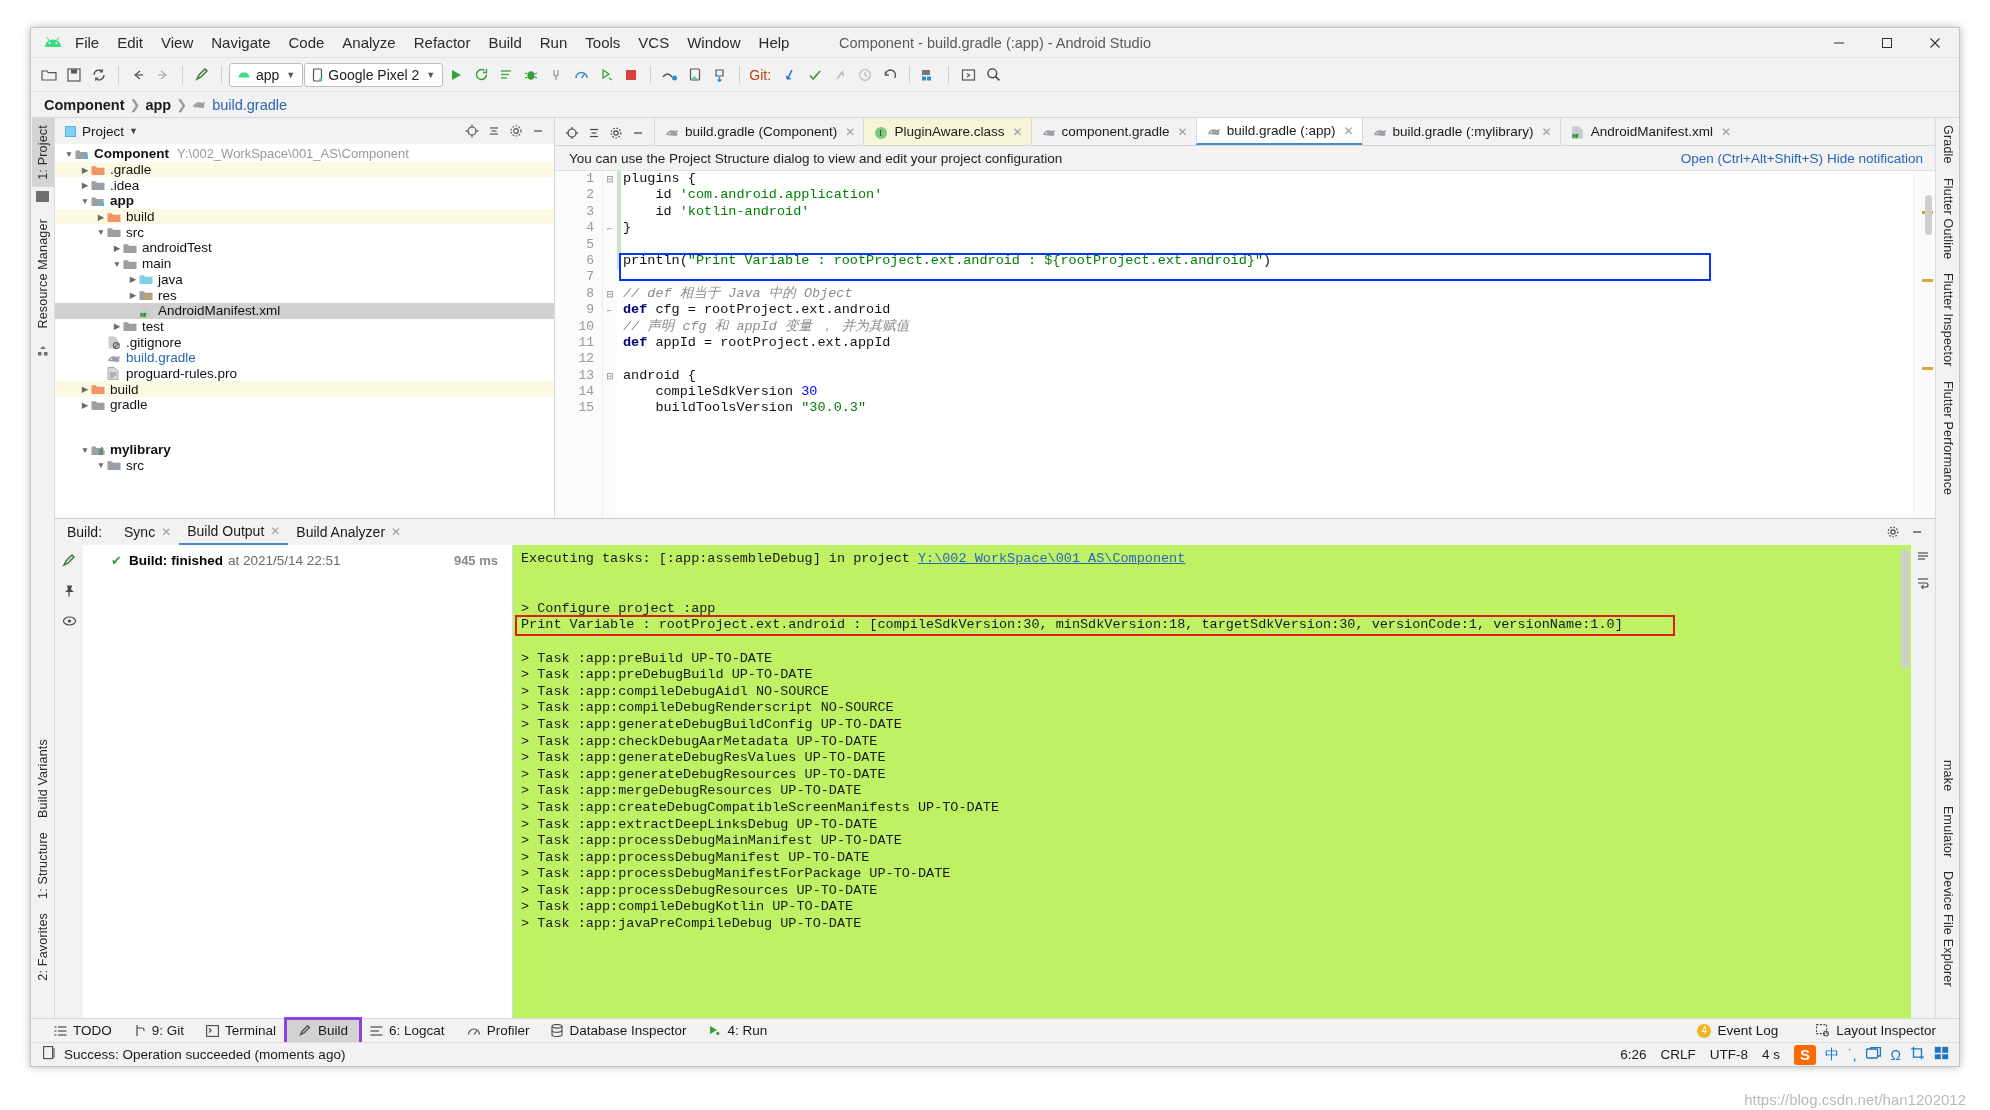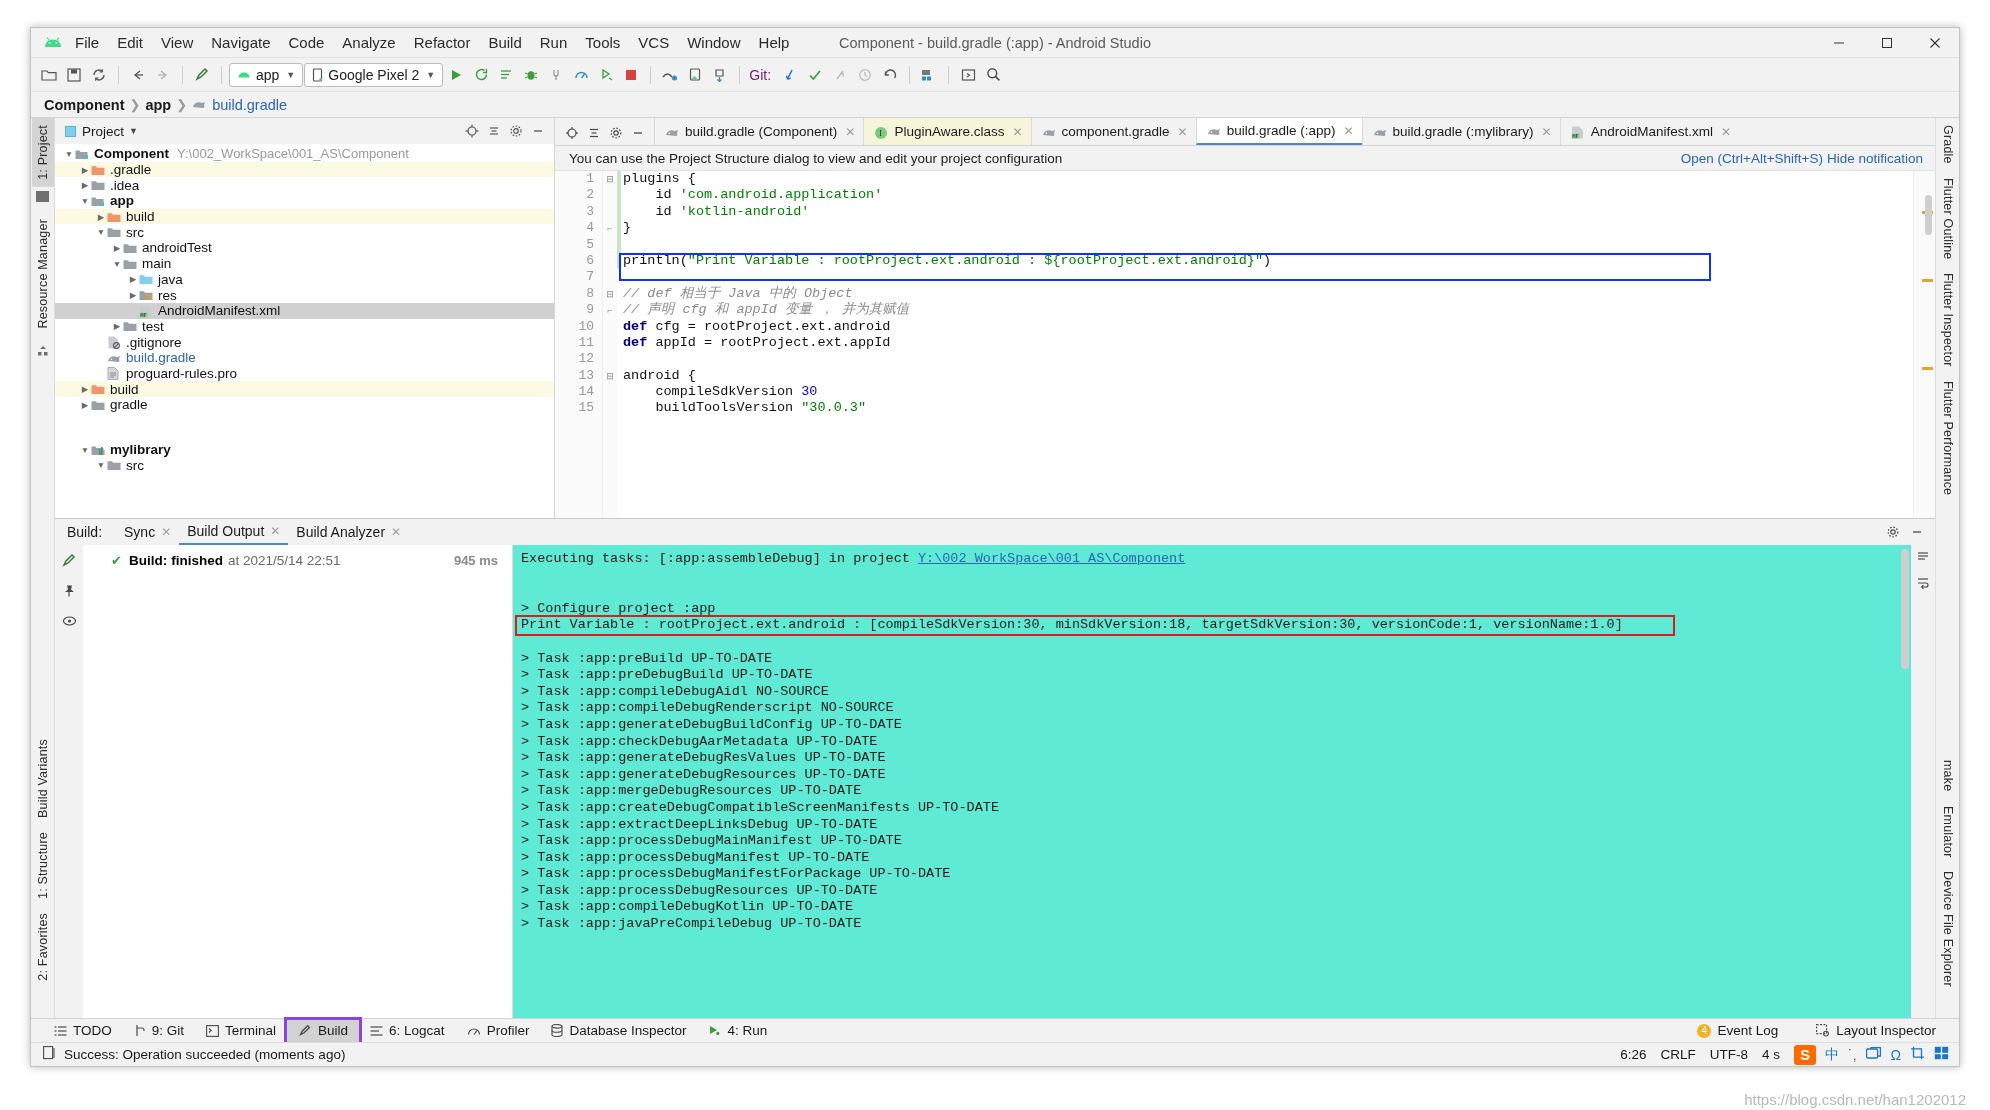--- a/index.html
+++ b/index.html
@@ -50,21 +50,21 @@
     height: 34px; background:#f2f2f2; display:flex; align-items:center;
     padding: 0 6px; gap:1px; border-bottom:1px solid #e2e2e2; flex:none;
   }
   .tb-btn { width:24px; height:24px; display:flex; align-items:center; justify-content:center; border-radius:3px; }
   .tb-sep { width:1px; height:18px; background:#cfcfcf; margin:0 6px; }
   .combo {
     height:24px; border:1px solid #bdbdbd; background:#fff; border-radius:3px;
     display:flex; align-items:center; gap:5px; padding:0 7px; font-size:14px; color:#222;
   }
   .combo .caret { font-size:9px; color:#555; margin-left:2px;}
-  .git-label { font-size:14px; color:#701a75; margin:0 6px 0 2px; }
+  .git-label { font-size:14px; color:#c2410c; margin:0 6px 0 2px; }
 
   
   .breadcrumb {
     height:26px; background:#f2f2f2; display:flex; align-items:center;
     padding-left:13px; gap:5px; font-size:14.5px; border-bottom:1px solid #d6d6d6; flex:none;
   }
   .crumb { color:#1a1a1a; }
   .crumb.bold { font-weight:bold; }
   .crumb.link { color:#2b65b5; }
   .crumb-sep { color:#9a9a9a; font-size:13px; }
@@ -162,21 +162,21 @@
   .bp-tab.active { border-bottom:2px solid #4989d2; }
   .bp-tab .x { color:#a0a0a0; font-size:12px;}
   .bp-tools { margin-left:auto; display:flex; gap:4px; padding-right:8px; color:#555;}
   .bp-body { flex:1; display:flex; min-height:0; }
   .bp-side { width:28px; background:#f2f2f2; flex:none; display:flex; flex-direction:column; align-items:center; padding-top:6px; gap:10px;}
   .bp-side .ic{width:20px;height:20px;display:flex;align-items:center;justify-content:center;color:#4a4a4a;}
   .bp-tree { width:430px; flex:none; border-right:1px solid #dcdcdc; background:#fff; padding-top:5px;}
   .bt-row { display:flex; align-items:center; font-size:13.5px; padding-left:28px; height:20px;}
   .bt-row .chk{ color:#2e9e3e; margin-right:7px; font-size:13px;}
   .bt-time { margin-left:auto; color:#8a8a8a; font-size:13px; padding-right:14px;font-weight:bold;}
-  .bp-out { flex:1; position:relative; overflow:hidden; background:#5eead4;
+  .bp-out { flex:1; position:relative; overflow:hidden; background:#bef264;
             font-family:"Liberation Mono", monospace; font-size:13.5px; color:#1a1a1a; padding:6px 0 0 8px;}
   .oline { height:16.6px; line-height:16.6px; white-space:pre; }
   .o-link { color:#2b65b5; text-decoration:underline; }
   .red-box { position:absolute; border:2px solid #e01b1b; pointer-events:none;}
   .bp-scroll { position:absolute; right:2px; top:4px; width:8px; background:#cfcfcf; border-radius:4px;}
   .bp-rightrail{width:24px;background:#f2f2f2;flex:none;display:flex;flex-direction:column;align-items:center;padding-top:5px;gap:8px;}
 
   
   .bottom-strip {
     height:24px; background:#f2f2f2; display:flex; align-items:center; flex:none;
@@ -789,22 +789,22 @@
               <div class="chgstripe" style="top:0;height:98px;"></div>
               <div class="blue-box" style="left:2px;top:82px;width:1092px;height:28px;"></div>
             <div class="cline">plugins {</div>
                 <div class="cline">    id <span class="k-str">'com.android.application'</span></div>
                 <div class="cline">    id <span class="k-str">'kotlin-android'</span></div>
                 <div class="cline">}</div>
                 <div class="cline">&nbsp;</div>
                 <div class="cline">println(<span class="k-str">"Print Variable : rootProject.ext.android : ${rootProject.ext.android}"</span>)</div>
                 <div class="cline">&nbsp;</div>
                 <div class="cline"><span class="k-cmt">// def 相当于 Java 中的 Object</span></div>
+                <div class="cline"><span class="k-kw">def</span> cfg = rootProject.ext.android</div>
                 <div class="cline"><span class="k-cmt">// 声明 cfg 和 appId 变量 ， 并为其赋值</span></div>
-                <div class="cline"><span class="k-kw">def</span> cfg = rootProject.ext.android</div>
                 <div class="cline"><span class="k-kw">def</span> appId = rootProject.ext.appId</div>
                 <div class="cline">&nbsp;</div>
                 <div class="cline">android {</div>
                 <div class="cline">    compileSdkVersion <span class="k-num">30</span></div>
                 <div class="cline">    buildToolsVersion <span class="k-str">"30.0.3"</span></div>
               </div>
             <div class="right-rail">
               <div class="rail-mark" style="top:40px;"></div>
               <div class="rail-mark" style="top:108px;"></div>
               <div class="rail-mark" style="top:196px;"></div>

